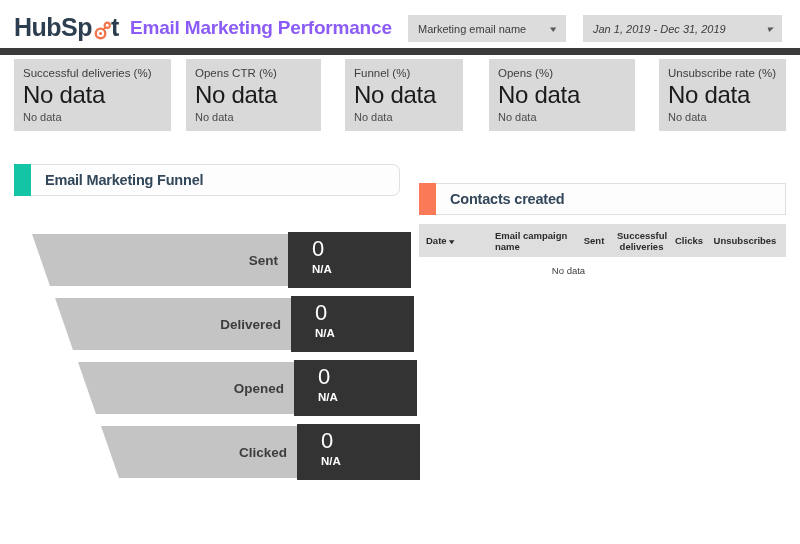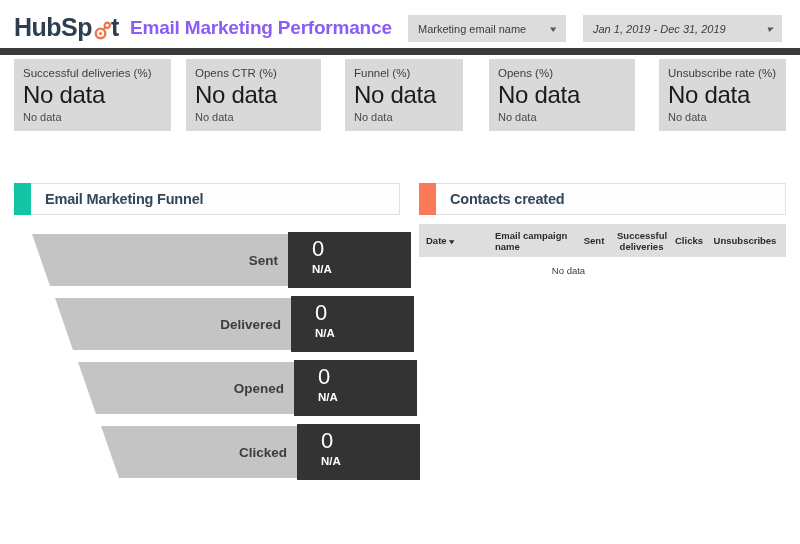--- a/index.html
+++ b/index.html
@@ -60,21 +60,21 @@
     position: absolute; height: 32px;
     background: #fdfdfd;
     border: 1px solid #e0e0e0;
     display: flex; align-items: center;
   }
   .panel-accent { width: 17px; height: 32px; flex: 0 0 17px; margin: -1px 0 -1px -1px; }
   .panel-title {
     font-size: 14.5px; font-weight: bold; color: #33475b;
     margin-left: 14px; letter-spacing: -0.2px;
   }
-  #panel-funnel   { left: 14px;  top: 183px; width: 386px; }
+  #panel-funnel   { left: 14px;  top: 164px; width: 386px; border-radius: 7px; }
   #panel-contacts { left: 419px; top: 183px; width: 367px; }
 
   
   .funnel { position: absolute; left: 0; top: 232px; width: 415px; height: 260px; }
   .funnel-row { position: absolute; left: 0; width: 415px; height: 56px; }
   .funnel-bar {
     position: absolute; top: 2px; height: 52px;
     background: #c4c4c4;
   }
   .funnel-label {

